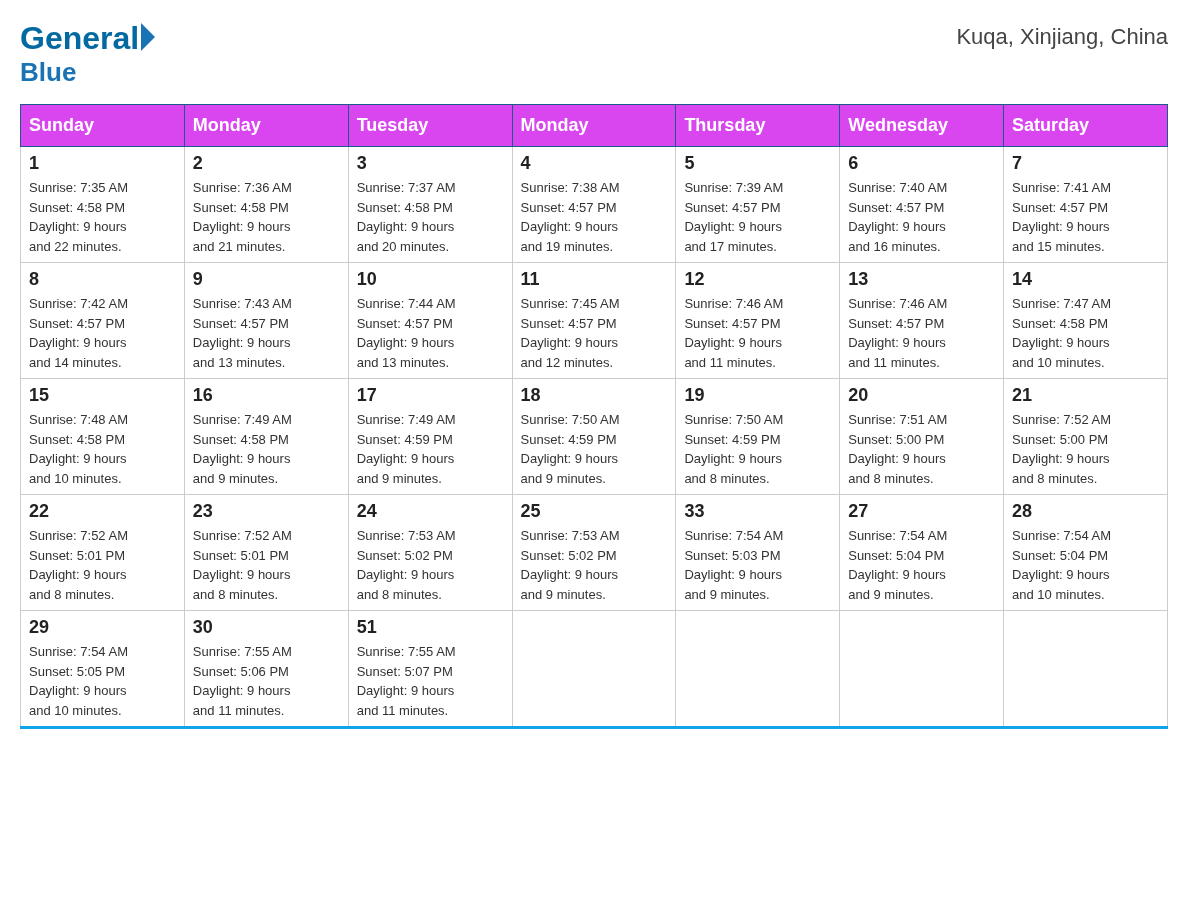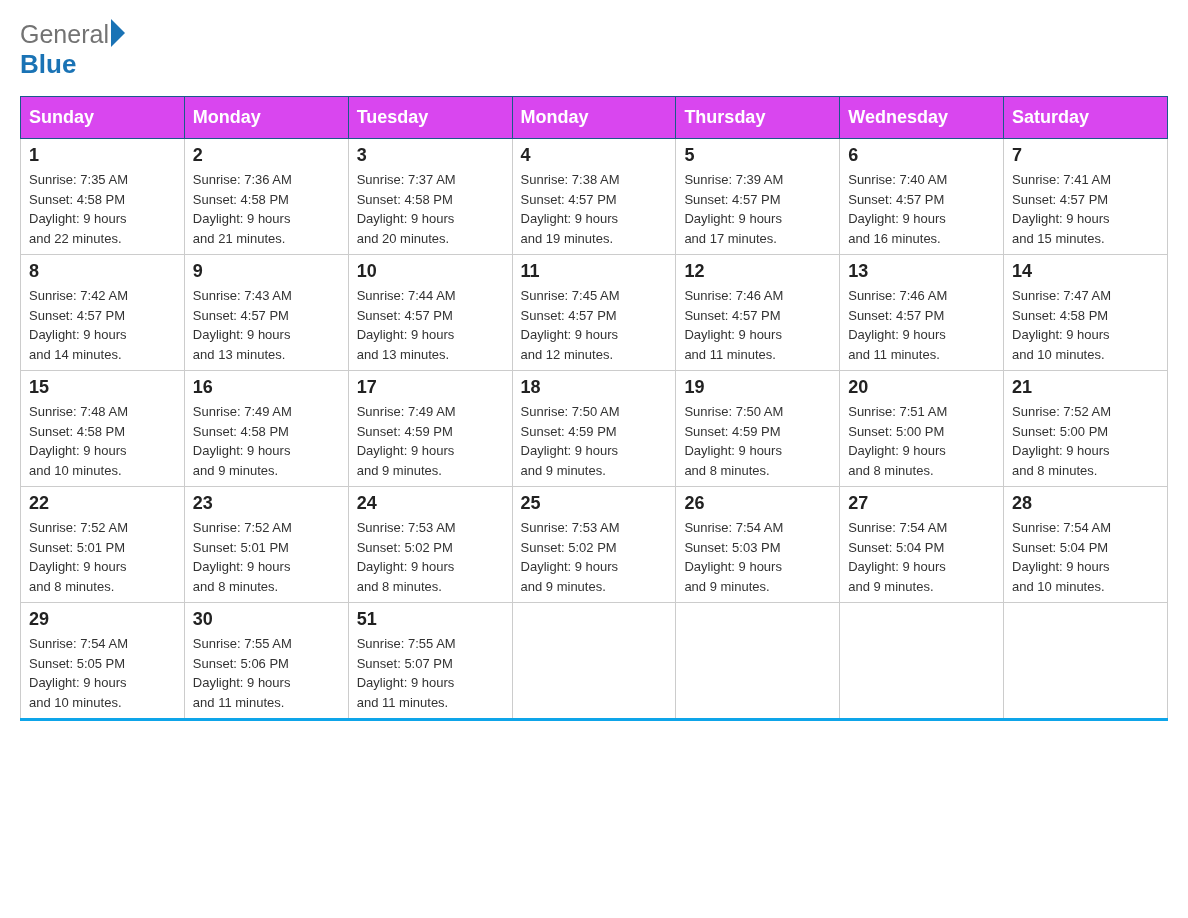--- a/index.html
+++ b/index.html
@@ -19,23 +19,23 @@
     .logo {
       display: flex;
       flex-direction: column;
       align-items: flex-start;
     }
     .logo-top {
       display: flex;
       align-items: center;
     }
     .logo-general {
-      font-size: 25px;
-      font-weight: normal;
-      color: #737373;
+      font-size: 32px;
+      font-weight: bold;
+      color: #0369a1;
     }
     .logo-triangle {
       width: 0;
       height: 0;
       border-left: 14px solid #1a73b5;
       border-top: 14px solid transparent;
       border-bottom: 14px solid transparent;
       margin-left: 2px;
       margin-top: -4px;
     }
@@ -106,20 +106,21 @@
 
 <div class="header">
   <div class="logo">
     <div class="logo-top">
       <span class="logo-general">General</span>
       <div class="logo-triangle"></div>
     </div>
     <span class="logo-blue" style="margin-left:0; padding-left: 0;">Blue</span>
   </div>
   <div class="title-block">
+    <div class="location">Kuqa, Xinjiang, China</div>
   </div>
 </div>
 
 <table class="calendar">
   <thead>
     <tr>
 
     <th>Sunday</th>
         <th>Monday</th>
         <th>Tuesday</th>
@@ -232,21 +233,21 @@
         </td>
         <td>
           <span class="day-number">24</span>
           <div class="day-info">Sunrise: 7:53 AM<br>Sunset: 5:02 PM<br>Daylight: 9 hours<br>and 8 minutes.</div>
         </td>
         <td>
           <span class="day-number">25</span>
           <div class="day-info">Sunrise: 7:53 AM<br>Sunset: 5:02 PM<br>Daylight: 9 hours<br>and 9 minutes.</div>
         </td>
         <td>
-          <span class="day-number">26</span>
+          <span class="day-number">33</span>
           <div class="day-info">Sunrise: 7:54 AM<br>Sunset: 5:03 PM<br>Daylight: 9 hours<br>and 9 minutes.</div>
         </td>
         <td>
           <span class="day-number">27</span>
           <div class="day-info">Sunrise: 7:54 AM<br>Sunset: 5:04 PM<br>Daylight: 9 hours<br>and 9 minutes.</div>
         </td>
         <td>
           <span class="day-number">28</span>
           <div class="day-info">Sunrise: 7:54 AM<br>Sunset: 5:04 PM<br>Daylight: 9 hours<br>and 10 minutes.</div>
         </td>

